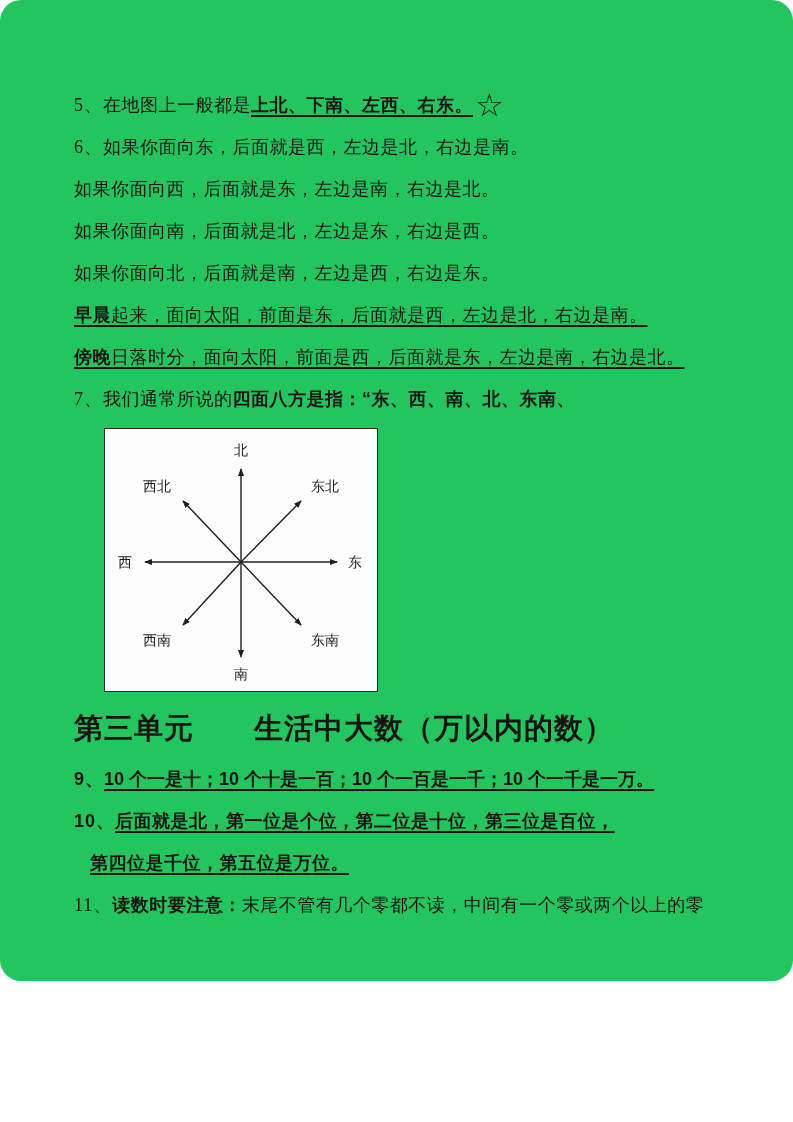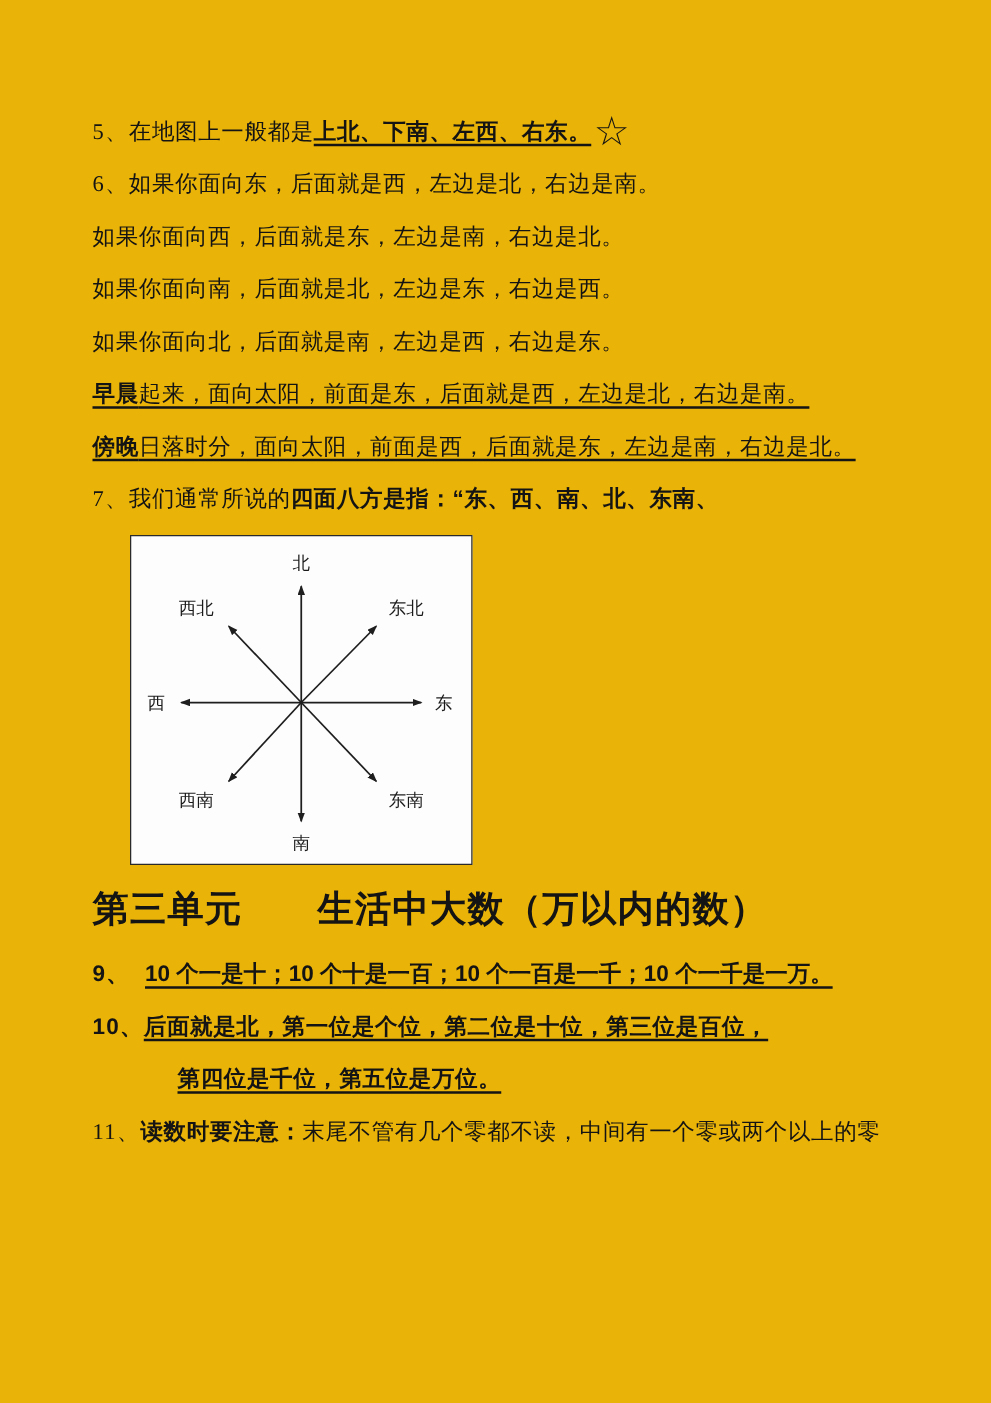--- a/index.html
+++ b/index.html
@@ -1,41 +1,42 @@
 <!DOCTYPE html>
 <html><head>
 <meta charset="utf-8">
 <style>
   html, body { margin: 0; padding: 0; background: #ffffff; }
   .page {
     position: relative;
     width: 793px;
-    height: 1122px;
+    height: 981px;
     margin: 0 auto;
-    background: #eab308;
+    background: #22c55e;
     box-sizing: border-box;
     padding: 92px 68px 0 74px;
     font-family: "Liberation Serif", serif;
     color: #141414;
     overflow: hidden;
+    border-radius: 21px;
   }
   .line {
     margin: 0 0 16px 0;
     font-size: 18px;
     line-height: 26px;
     letter-spacing: 0.5px;
     white-space: nowrap;
   }
   .b {
     font-weight: 700;
     font-family: "Liberation Sans", "DejaVu Sans", sans-serif;
   }
   .u { text-decoration: underline; text-underline-offset: 4px; text-decoration-thickness: 1.5px; }
   .indent-a { }
-  .indent-b { margin-left: 68px; }
+  .indent-b { margin-left: 16px; }
   .num { letter-spacing: 1px; }
   .star {
     font-size: 32px;
     line-height: 0;
     vertical-align: -5px;
     font-family: "DejaVu Sans", sans-serif;
     text-decoration: none;
     display: inline-block;
     margin-left: 2px;
   }
@@ -57,21 +58,21 @@
   }
   .section-heading {
     margin: 4px 0 20px 0;
     font-size: 29px;
     line-height: 36px;
     font-weight: 700;
     font-family: Liberation Sans, sans-serif;
     letter-spacing: 1px;
     white-space: nowrap;
   }
-  .tight { letter-spacing: 0; margin-left: 12px; }
+  .tight { letter-spacing: 0; }
 </style>
 </head>
 <body>
 
 <div class="page">
 
   <p class="line"><span class="num">5、</span><span>在地图上一般都是</span><span class="b u">上北、下南、左西、右东。</span><span class="star">☆</span></p>
 
   <p class="line"><span class="num">6、</span><span>如果你面向东，后面就是西，左边是北，右边是南。</span></p>
   <p class="line indent-a"><span>如果你面向西，后面就是东，左边是南，右边是北。</span></p>

